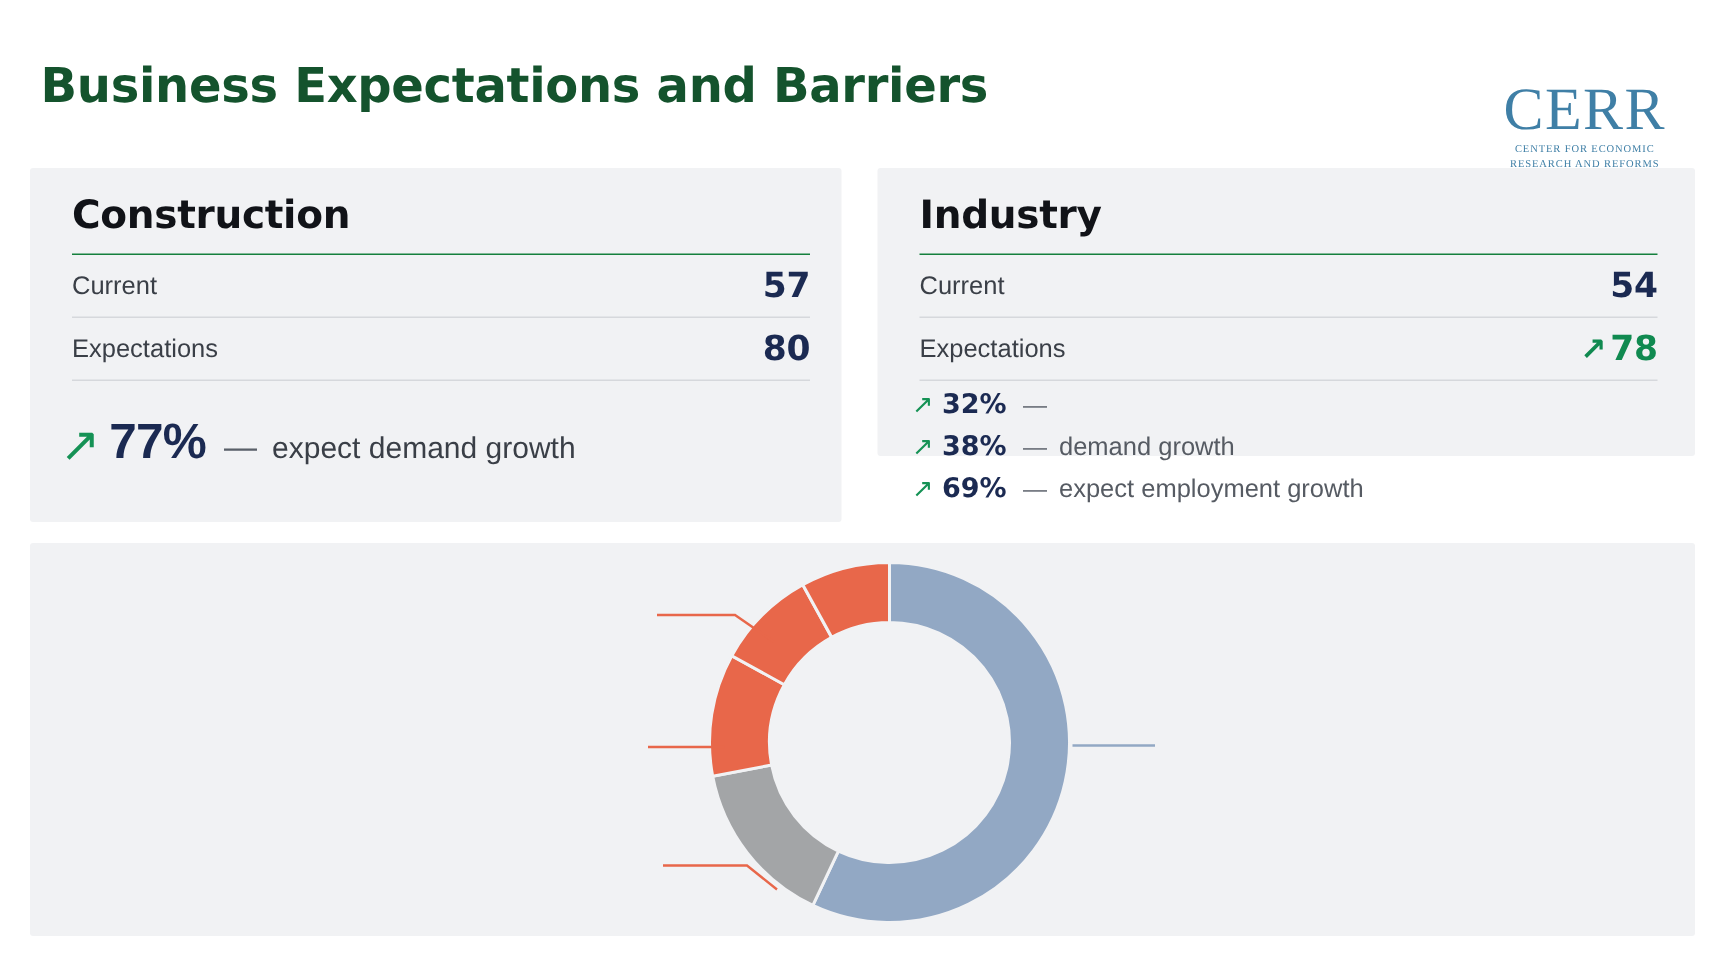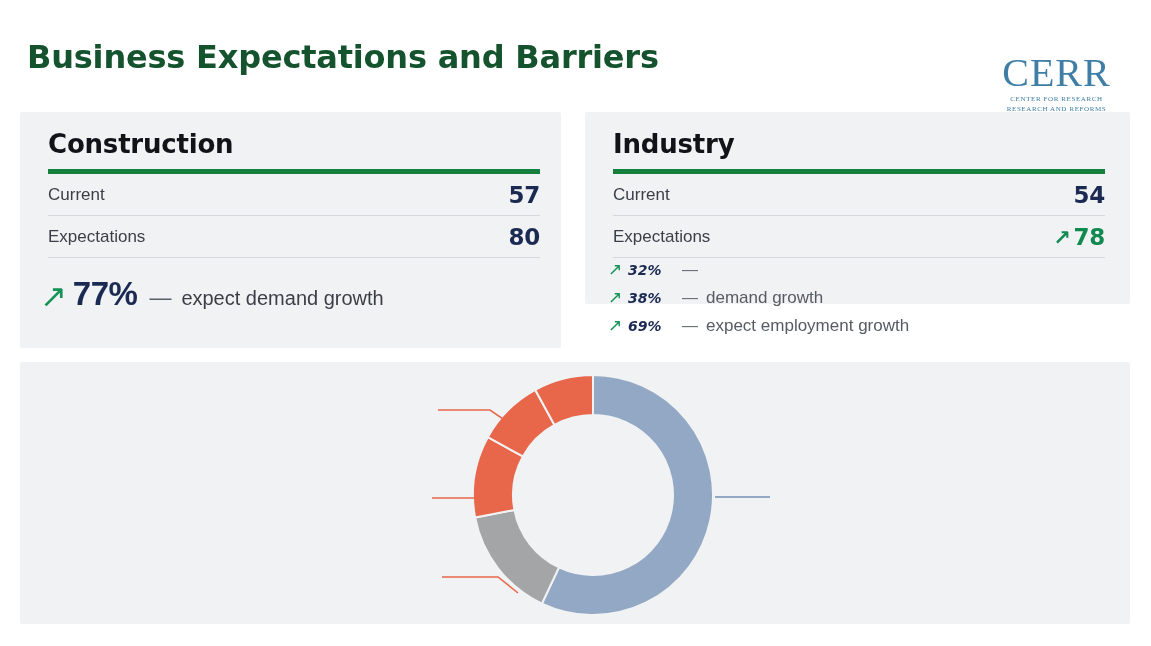--- a/index.html
+++ b/index.html
@@ -68,21 +68,21 @@
   }
   #card-construction .kpi-table{width:492px;}
   #card-industry .kpi-table{width:492px;}
 
   .kpi-row{
     position:relative;
     height:41px;
     border-bottom:1px solid #d6d8dc;
     display:flex;align-items:center;justify-content:space-between;
   }
-  .kpi-row.first{border-top:5px solid #15803d;}
+  .kpi-row.first{border-top:1px solid #15803d;}
   .kpi-label{
     font-size:17px;color:#3a3f47;
     font-family:"Liberation Sans", sans-serif;
   }
   .kpi-value{
     font-family:"DejaVu Sans", sans-serif;
     font-size:23px;font-weight:bold;
     color:#1b2a52;
     letter-spacing:-0.3px;
   }
@@ -123,41 +123,40 @@
     display:flex;align-items:baseline;
     height:28px;
   }
   .bullet .arrow{
     color:#159255;font-size:17px;
     font-family:"DejaVu Sans", sans-serif;
     width:20px;
   }
   .bullet .pct{
     font-family:"DejaVu Sans", sans-serif;
-    font-size:14px;font-weight:bold;color:#1b2a52;
+    font-size:18px;font-weight:bold;color:#1b2a52;
     min-width:52px;
-    font-style:italic;
   }
   .bullet .dash{color:#6a6f78;font-size:16px;margin:0 8px 0 2px;}
   .bullet .desc{font-size:17px;color:#565b63;}
 
   
   #donut-wrap{
     position:absolute;left:0;top:0;width:1110px;height:262px;
   }
   #donut-svg{position:absolute;left:300px;top:0px;}
 </style>
 </head>
 <body>
 
 <div id="page-title">Business Expectations and Barriers</div>
 
 <div id="logo">
   <span class="logo-word">CERR</span>
-  <span class="logo-sub">CENTER FOR RESEARCH</span>
+  <span class="logo-sub">CENTER FOR ECONOMIC</span>
   <span class="logo-sub">RESEARCH AND REFORMS</span>
 </div>
 
 <div class="card" id="card-construction">
   <div class="card-title">Construction</div>
   <div class="kpi-table">
     <div class="kpi-row first">
       <span class="kpi-label">Current</span>
       <span class="kpi-value">57</span>
     </div>

